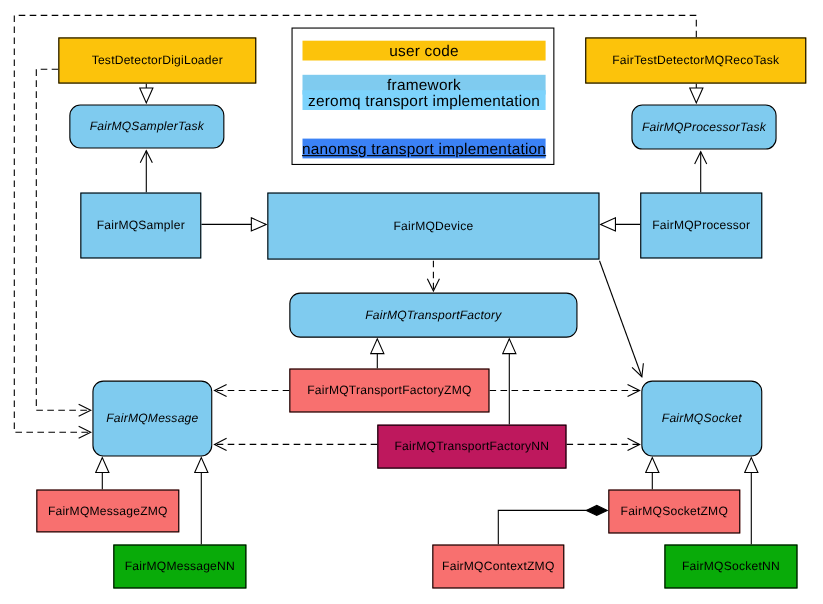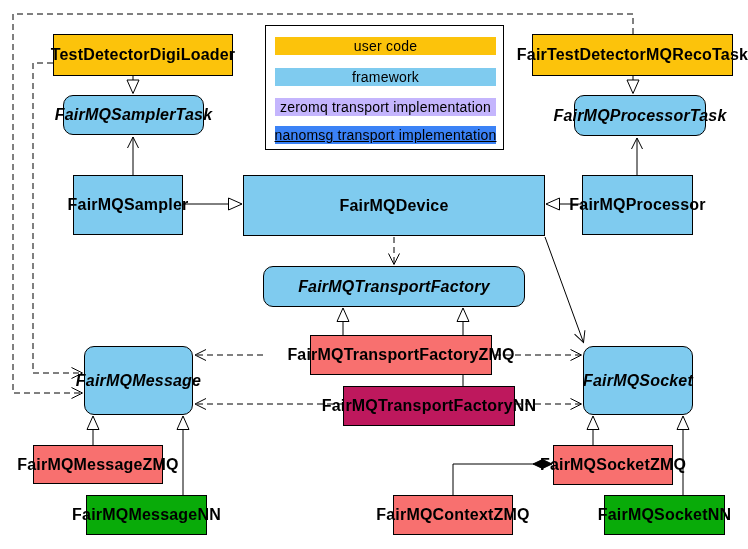--- a/index.html
+++ b/index.html
@@ -5,21 +5,21 @@
   html,body{margin:0;padding:0;background:#ffffff;}
   .stage{
     position:relative;width:748px;height:549px;background:#ffffff;overflow:hidden;
     font-family:"Liberation Sans",sans-serif;
   }
   .edges{position:absolute;left:0;top:0;z-index:1;}
   .node{
     position:absolute;z-index:2;box-sizing:border-box;
     border:1px solid #000;color:#000;
     display:flex;align-items:center;justify-content:center;
-    font-size:16px;font-weight:700;letter-spacing:.2px;white-space:nowrap;
+    font-size:11px;font-weight:400;letter-spacing:.2px;white-space:nowrap;
     text-align:left;
   }
   .abstract{font-style:italic;border-radius:10px;}
   .legend-frame{
     position:absolute;z-index:2;box-sizing:border-box;
     border:1.5px solid #000;background:#fff;
   }
   .legend-bar{
     position:absolute;box-sizing:border-box;color:#000;
     display:flex;align-items:center;justify-content:center;
@@ -66,51 +66,51 @@
     <path d="M515 404 L581.5 404" stroke="#000" fill="none" stroke-dasharray="6 4" marker-end="url(#vee)"></path>
     <path d="M53 63 L33 63 L33 373 L82.5 373" stroke="#000" fill="none" stroke-dasharray="6 4" marker-end="url(#vee)"></path>
     <path d="M633 34 L633 14 L13 14 L13 393 L82.5 393" stroke="#000" fill="none" stroke-dasharray="6 4" marker-end="url(#vee)"></path>
 
     <path d="M453 495 L453 464 L551.5 464" stroke="#000" fill="none" marker-end="url(#dia)"></path>
   </svg>
 
   <div class="legend-frame" style="left:265px;top:25px;width:239px;height:125px">
     <div class="legend-bar" style="left: 9px; top: 11px; width: 221px; height: 18px; background-color: rgb(252, 195, 11);">user code</div>
     <div class="legend-bar" style="left: 9px; top: 42px; width: 221px; height: 18px; background-color: rgb(127, 203, 239);">framework</div>
-    <div class="legend-bar" style="left: 9px; top: 72px; width: 221px; height: 18px; background-color: #c4b5fd;">zeromq transport implementation</div>
+    <div class="legend-bar" style="left: 9px; top: 56px; width: 221px; height: 18px; background-color: #7dd3fc;">zeromq transport implementation</div>
     <div class="legend-bar" style="left: 9px; top: 100px; width: 221px; height: 18px; background-color: #3b82f6; text-decoration: underline;">nanomsg transport implementation</div>
   </div>
 
   <div class="node" style="left: 53px; top: 34px; width: 180px; height: 42px; background-color: rgb(252, 195, 11);">TestDetectorDigiLoader</div>
 
   <div class="node" style="left: 532px; top: 34px; width: 201px; height: 42px; background-color: rgb(252, 195, 11);">FairTestDetectorMQRecoTask</div>
 
   <div class="node abstract" style="left: 63px; top: 95px; width: 141px; height: 40px; background-color: rgb(127, 203, 239);">FairMQSamplerTask</div>
 
   <div class="node abstract" style="left: 574px; top: 95px; width: 132px; height: 41px; background-color: rgb(127, 203, 239);">FairMQProcessorTask</div>
 
   <div class="node" style="left: 73px; top: 175px; width: 110px; height: 60px; background-color: rgb(127, 203, 239);">FairMQSampler</div>
 
   <div class="node" style="left: 243px; top: 175px; width: 302px; height: 61px; background-color: rgb(127, 203, 239);">FairMQDevice</div>
 
   <div class="node" style="left: 582px; top: 175px; width: 111px; height: 60px; background-color: rgb(127, 203, 239);">FairMQProcessor</div>
 
   <div class="node abstract" style="left: 263px; top: 266px; width: 262px; height: 41px; background-color: rgb(127, 203, 239);">FairMQTransportFactory</div>
 
-  <div class="node" style="left: 263px; top: 335px; width: 182px; height: 40px; background-color: rgb(248, 112, 111); margin-left: 47px;">FairMQTransportFactoryZMQ</div>
+  <div class="node" style="left: 263px; top: 335px; width: 182px; height: 40px; background-color: rgb(248, 112, 111);">FairMQTransportFactoryZMQ</div>
 
   <div class="node" style="left: 343px; top: 386px; width: 172px; height: 40px; background-color: #be185d;">FairMQTransportFactoryNN</div>
 
   <div class="node abstract" style="left: 84px; top: 346px; width: 109px; height: 69px; background-color: rgb(127, 203, 239);">FairMQMessage</div>
 
   <div class="node abstract" style="left: 583px; top: 346px; width: 110px; height: 69px; background-color: rgb(127, 203, 239);">FairMQSocket</div>
 
   <div class="node" style="left: 33px; top: 445px; width: 130px; height: 39px; background-color: rgb(248, 112, 111);">FairMQMessageZMQ</div>
 
-  <div class="node" style="left: 86px; top: 495px; width: 121px; height: 40px; background-color: rgb(9, 171, 9);">FairMQMessageNN</div>
+  <div class="node" style="left: 103px; top: 495px; width: 121px; height: 40px; background-color: rgb(9, 171, 9);">FairMQMessageNN</div>
 
   <div class="node" style="left: 393px; top: 495px; width: 120px; height: 40px; background-color: rgb(248, 112, 111);">FairMQContextZMQ</div>
 
   <div class="node" style="left: 553px; top: 445px; width: 120px; height: 40px; background-color: rgb(248, 112, 111);">FairMQSocketZMQ</div>
 
   <div class="node" style="left: 604px; top: 495px; width: 121px; height: 40px; background-color: rgb(9, 171, 9);">FairMQSocketNN</div>
 
 </div>
 
 </body></html>

